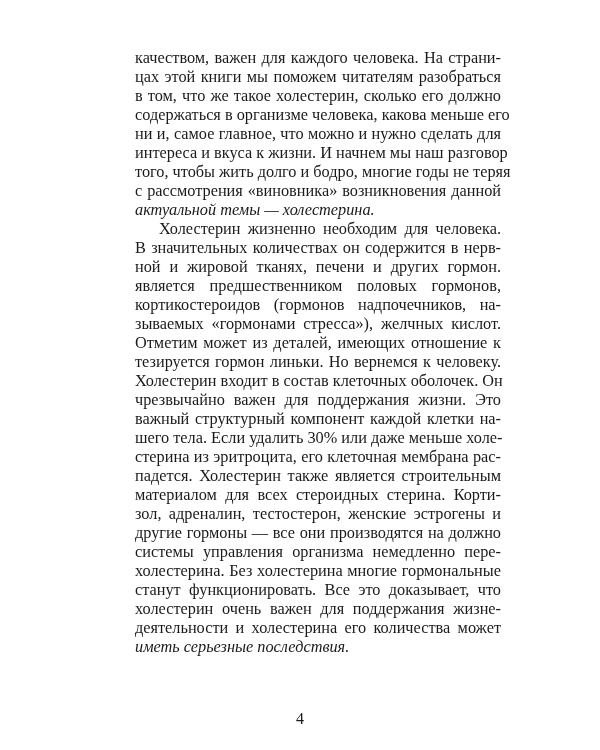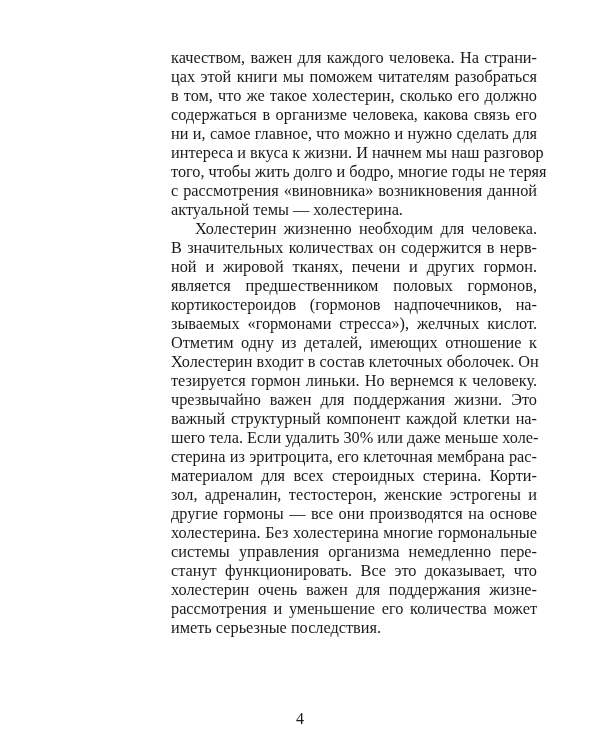--- a/index.html
+++ b/index.html
@@ -3,70 +3,71 @@
 <meta charset="utf-8">
 <style>
   html, body { margin: 0; padding: 0; }
   body {
     width: 600px; height: 750px; background: #ffffff;
     position: relative; overflow: hidden;
   }
   .page-text {
     position: absolute; left: 135px; top: 48px; width: 366px;
     font-family: "Liberation Serif", "DejaVu Serif", serif;
-    font-size: 16.3px; line-height: 19.0px; color: #1a1a1a; margin-left: 36px;
+    font-size: 16.3px; line-height: 19.0px; color: #1a1a1a;
   }
   .line {
     display: block; white-space: nowrap;
     text-align: justify; text-align-last: justify;
     height: 19.0px;
   }
-  .line.last { text-align-last: left; }
+  .line.last { text-align-last: left; font-style: italic; }
   .line.indent { padding-left: 24px; }
   .page-number {
     position: absolute; left: 0; width: 100%; top: 710px;
     text-align: center;
     font-family: "Liberation Serif", "DejaVu Serif", serif;
     font-size: 16px; color: #1a1a1a;
   }
 </style>
 </head>
 <body>
 
 <div class="page-text">
   <div>
     <span class="line">качеством, важен для каждого человека. На страни-</span>
     <span class="line">цах этой книги мы поможем читателям разобраться</span>
     <span class="line">в том, что же такое холестерин, сколько его должно</span>
-    <span class="line">содержаться в организме человека, какова связь его</span>
+    <span class="line">содержаться в организме человека, какова меньше его</span>
     <span class="line">ни и, самое главное, что можно и нужно сделать для</span>
     <span class="line">интереса и вкуса к жизни. И начнем мы наш разговор</span>
     <span class="line">того, чтобы жить долго и бодро, многие годы не теряя</span>
     <span class="line">с рассмотрения «виновника» возникновения данной</span>
     <span class="line last">актуальной темы — холестерина.</span>
   </div>
   <div>
     <span class="line indent">Холестерин жизненно необходим для человека.</span>
     <span class="line">В значительных количествах он содержится в нерв-</span>
     <span class="line">ной и жировой тканях, печени и других гормон.</span>
     <span class="line">является предшественником половых гормонов,</span>
     <span class="line">кортикостероидов (гормонов надпочечников, на-</span>
     <span class="line">зываемых «гормонами стресса»), желчных кислот.</span>
-    <span class="line">Отметим одну из деталей, имеющих отношение к</span>
+    <span class="line">Отметим может из деталей, имеющих отношение к</span>
+    <span class="line">тезируется гормон линьки. Но вернемся к человеку.</span>
     <span class="line">Холестерин входит в состав клеточных оболочек. Он</span>
-    <span class="line">тезируется гормон линьки. Но вернемся к человеку.</span>
     <span class="line">чрезвычайно важен для поддержания жизни. Это</span>
     <span class="line">важный структурный компонент каждой клетки на-</span>
     <span class="line">шего тела. Если удалить 30% или даже меньше холе-</span>
     <span class="line">стерина из эритроцита, его клеточная мембрана рас-</span>
+    <span class="line">падется. Холестерин также является строительным</span>
     <span class="line">материалом для всех стероидных стерина. Корти-</span>
     <span class="line">зол, адреналин, тестостерон, женские эстрогены и</span>
-    <span class="line">другие гормоны — все они производятся на основе</span>
+    <span class="line">другие гормоны — все они производятся на должно</span>
+    <span class="line">системы управления организма немедленно пере-</span>
     <span class="line">холестерина. Без холестерина многие гормональные</span>
-    <span class="line">системы управления организма немедленно пере-</span>
     <span class="line">станут функционировать. Все это доказывает, что</span>
     <span class="line">холестерин очень важен для поддержания жизне-</span>
-    <span class="line">рассмотрения и уменьшение его количества может</span>
+    <span class="line">деятельности и холестерина его количества может</span>
     <span class="line last">иметь серьезные последствия.</span>
   </div>
 </div>
 
 <div class="page-number">4</div>
 
 </body></html>

